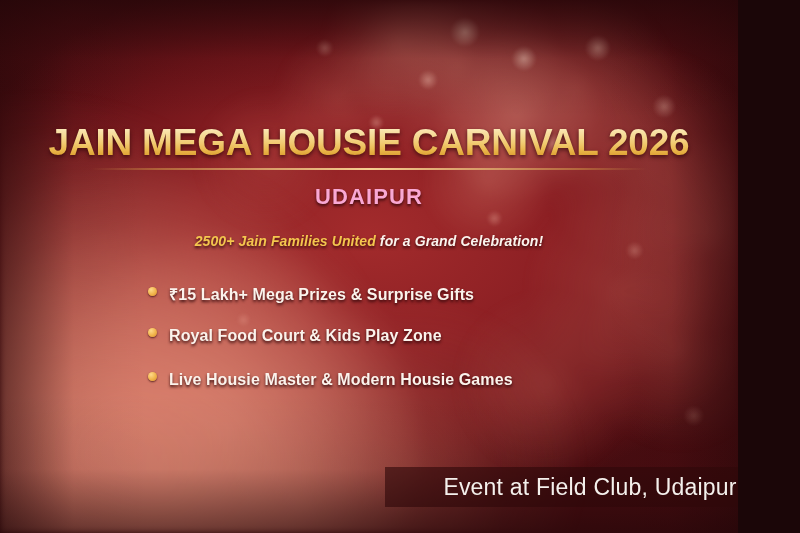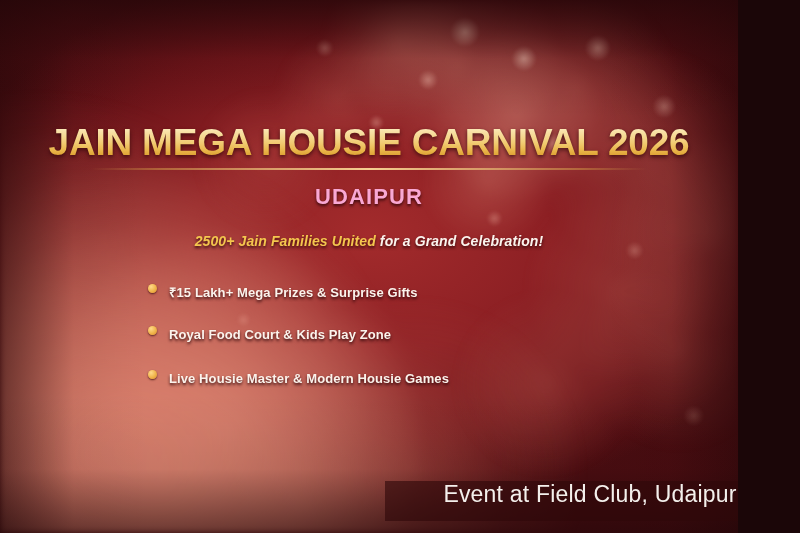--- a/index.html
+++ b/index.html
@@ -175,39 +175,39 @@
     height: 9px;
     border-radius: 50%;
     background: radial-gradient(circle at 34% 30%, #ffd98a 0%, #f0b44a 55%, #d9902c 100%);
     margin-right: 12px;
     position: relative;
     top: -4px;
     box-shadow: 0 1px 2px rgba(40,4,7,0.7);
   }
 
   .feature-text {
-    font-size: 13px;
+    font-size: 16px;
     font-weight: bold;
     color: #fbf3ec;
     letter-spacing: 0.1px;
     text-shadow: 0 2px 3px rgba(40,4,7,0.85);
     white-space: nowrap;
     text-align: right;
   }
 
   
   .venue-banner {
     position: absolute;
     left: 385px;
-    top: 481px;
+    top: 467px;
     width: 410px;
     height: 40px;
     background: rgba(46,8,10,0.62);
     display: flex;
-    align-items: flex-start;
+    align-items: center;
     justify-content: center;
   }
 
   .venue-text {
     font-family: "Liberation Sans", sans-serif;
     font-size: 23px;
     font-weight: normal;
     color: #f4f0ec;
     letter-spacing: 0.2px;
     white-space: nowrap;

